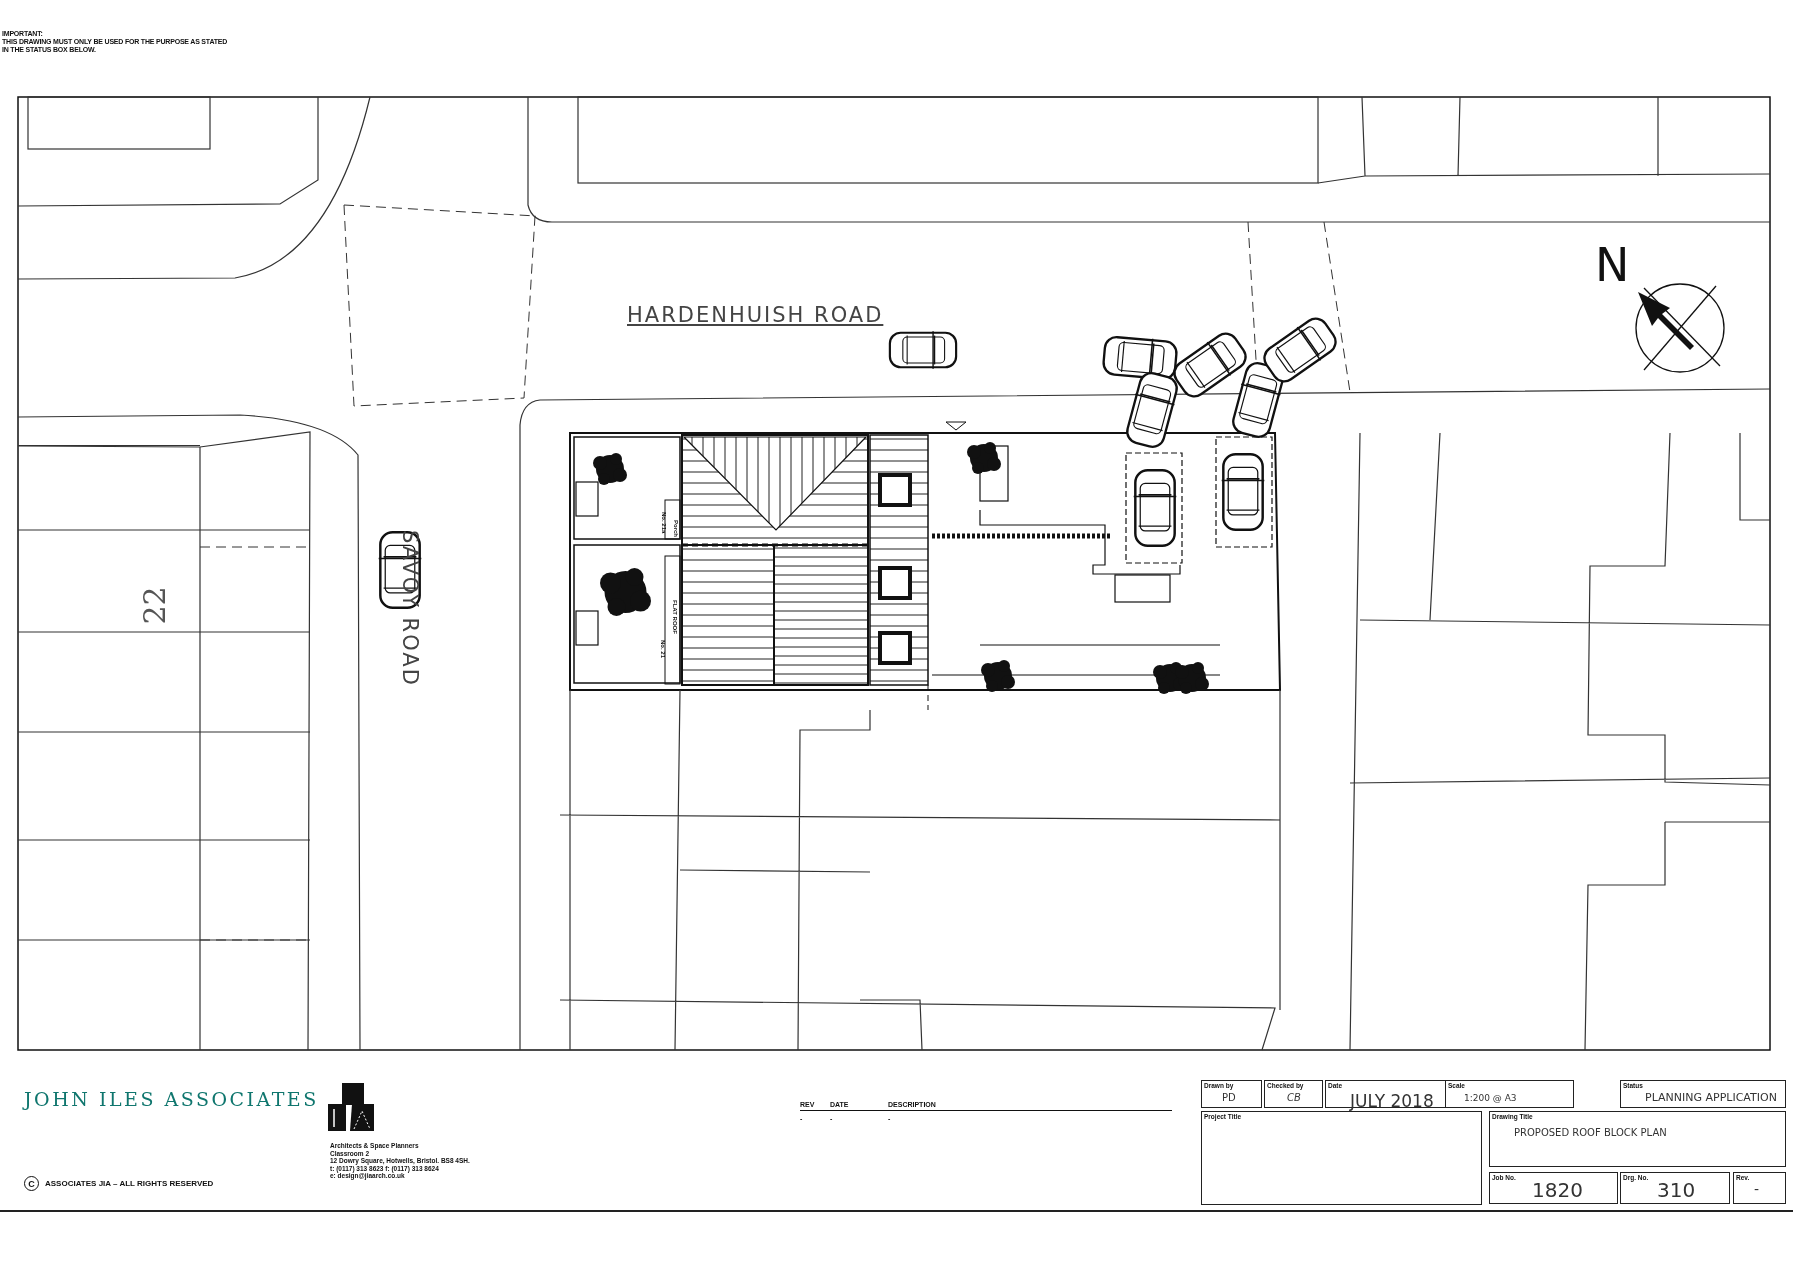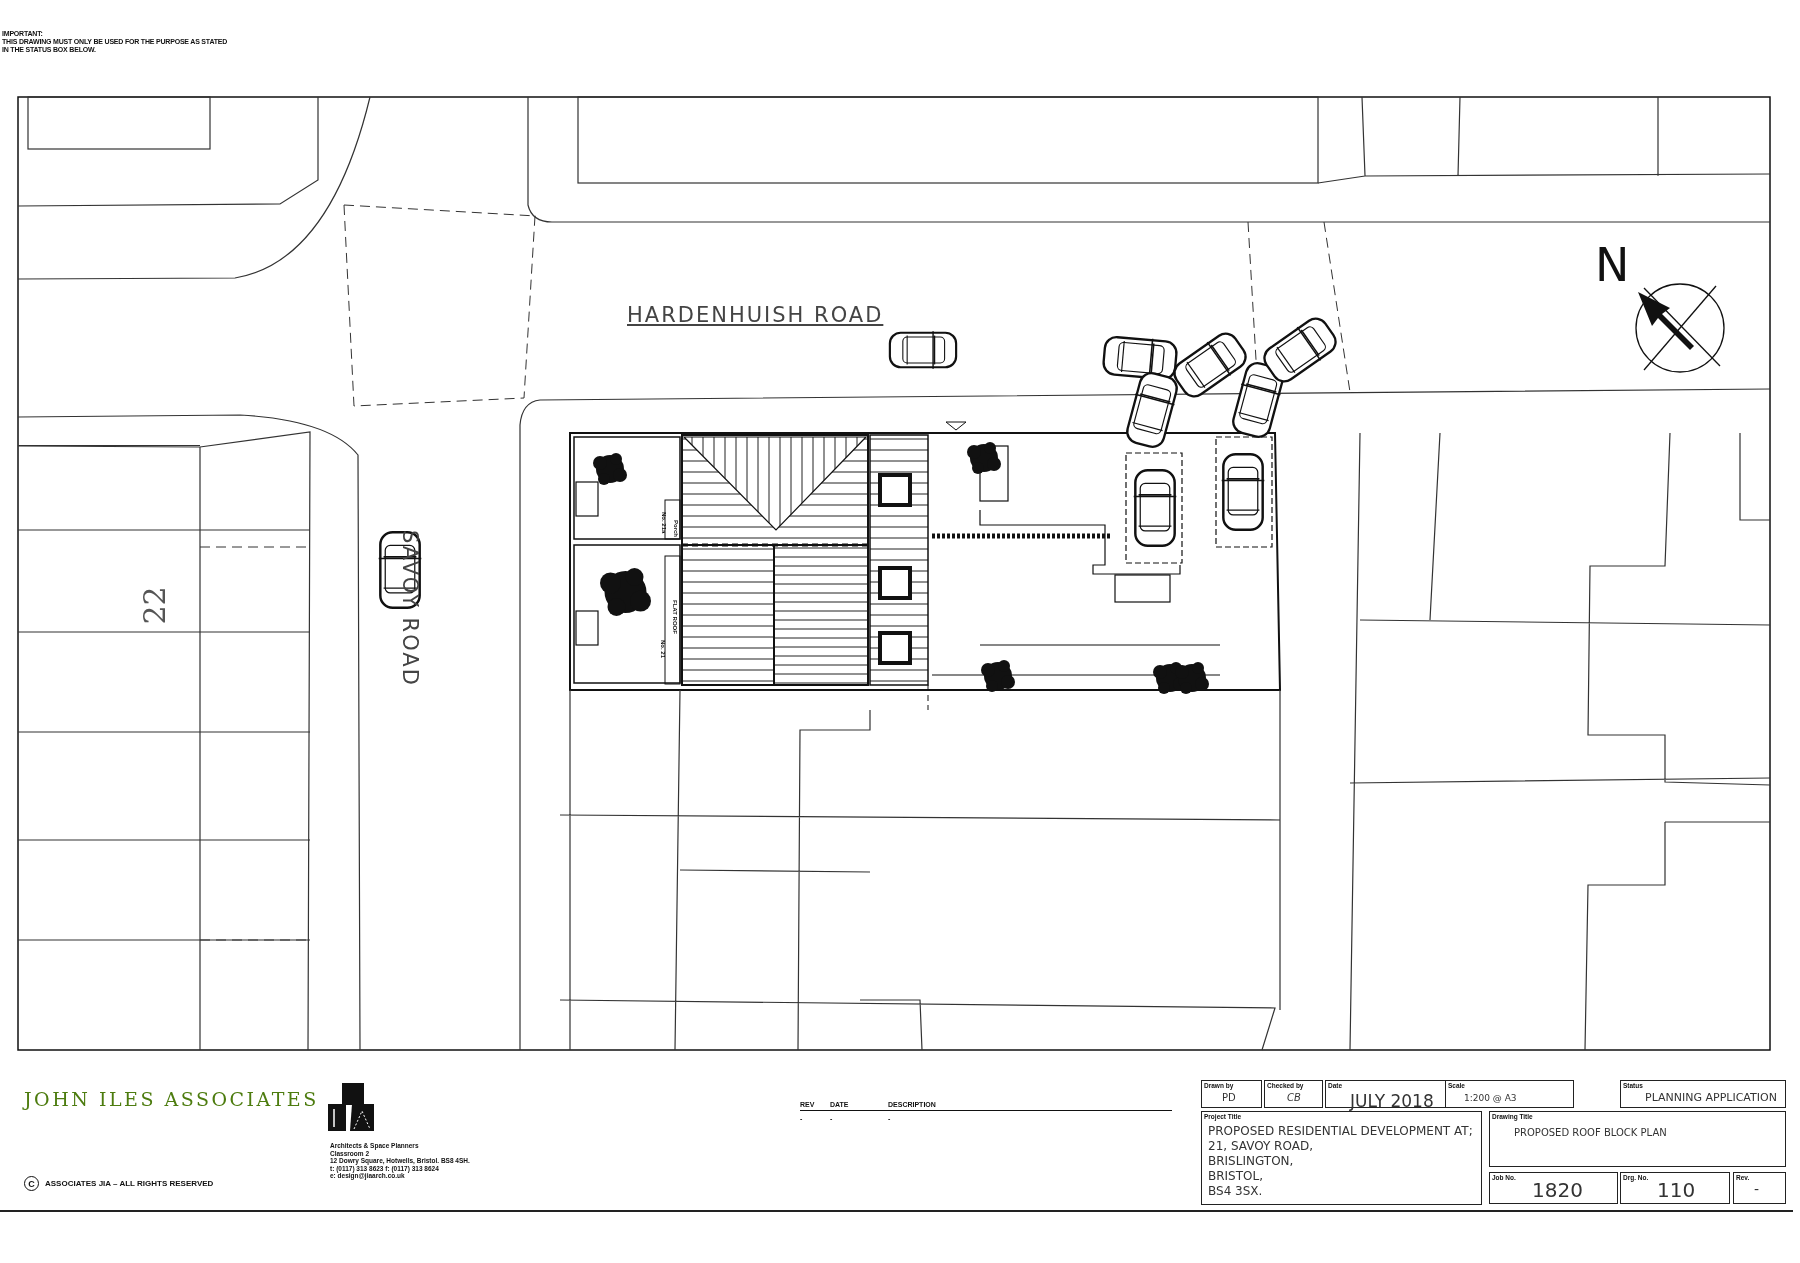--- a/index.html
+++ b/index.html
@@ -7,21 +7,21 @@
          font-family:"Liberation Sans", sans-serif; color:#111; }
   .abs { position:absolute; }
   .notice { left:2px; top:30px; font-size:7px; font-weight:bold; line-height:8px; letter-spacing:-0.2px; }
   svg.plan { position:absolute; left:0; top:0; }
   .road-label { position:absolute; font-family:"DejaVu Sans", sans-serif; color:#444; font-size:21px; letter-spacing:2px; }
   .road-h { left:627px; top:303px;text-decoration:underline; }
   .road-v { left:422px; top:530px; transform:rotate(90deg); transform-origin:left top; white-space:nowrap; }
   .house-num { position:absolute; left:135px; top:588px; font-family:"DejaVu Serif", serif; font-size:30px; color:#555; transform:rotate(-90deg); }
   .north-n { position:absolute; left:1595px; top:238px; font-size:46px; font-family:"DejaVu Sans", sans-serif; }
   .tiny { position:absolute; font-size:6px; font-weight:bold; transform:rotate(90deg); transform-origin:left top; white-space:nowrap; }
-  .firm { left:24px; top:1088px; font-family:"DejaVu Serif", serif; font-size:19px; letter-spacing:2.5px; color:#4d7c0f; }
+  .firm { left:24px; top:1088px; font-family:"DejaVu Serif", serif; font-size:19px; letter-spacing:2.5px; color:#0f766e; }
   .copyright { left:24px; top:1176px; font-size:8px; font-weight:bold; display:flex; align-items:center; gap:6px; }
   .copyright .c { width:13px; height:13px; border:1px solid #111; border-radius:50%; font-size:9px; display:flex; align-items:center; justify-content:center; }
   .firm-address { left:330px; top:1142px; font-size:6.5px; font-weight:bold; line-height:7.5px; }
   .logo { left:328px; top:1083px; width:46px; height:48px; }
   .rev-table { left:800px; top:1101px; width:372px; font-size:7px; font-weight:bold; }
   .rev-head { display:flex; border-bottom:1.5px solid #111; padding-bottom:2px; }
   .rev-row { display:flex; padding-top:4px; }
   .rev-col1 { width:30px; } .rev-col2 { width:58px; } .rev-col3 { flex:1; }
   .tb { position:absolute; border:1.5px solid #222; background:#fff; }
   .tb .lbl { position:absolute; left:2px; top:1px; font-size:6.5px; font-weight:bold; }
@@ -193,46 +193,39 @@
 <div class="tb" style="left:1264px; top:1080px; width:57px; height:26px;">
   <span class="lbl">Checked by</span>
   <span class="val" style="left:22px; top:11px; font-size:10px;font-style:italic;">CB</span>
 </div>
 <div class="tb" style="left:1325px; top:1080px; width:155px; height:26px;">
   <span class="lbl">Date</span>
   <span class="val" style="left:24px; top:10px; font-size:17px;">JULY 2018</span>
 </div>
 <div class="tb" style="left:1201px; top:1111px; width:279px; height:92px;">
   <span class="lbl">Project Title</span>
-  <div class="val" style="left:6px; top:12px; font-size:12px; line-height:15px;">
-    <div>PROPOSED RESIDENTIAL DEVELOPMENT AT;</div>
-    <div>21, SAVOY ROAD,</div>
-    <div>BRISLINGTON,</div>
-    <div>BRISTOL,</div>
-    <div>BS4 3SX.</div>
-  </div>
 </div>
 <div class="tb" style="left:1445px; top:1080px; width:127px; height:26px;">
   <span class="lbl">Scale</span>
   <span class="val" style="left:18px; top:12px; font-size:9px;">1:200 @ A3</span>
 </div>
 <div class="tb" style="left:1620px; top:1080px; width:164px; height:26px;">
   <span class="lbl">Status</span>
   <span class="val" style="left:24px; top:10px; font-size:11px;">PLANNING APPLICATION</span>
 </div>
 <div class="tb" style="left:1489px; top:1111px; width:295px; height:54px;">
   <span class="lbl">Drawing Title</span>
   <span class="val" style="left:24px; top:15px; font-size:10px;text-align:center;">PROPOSED ROOF BLOCK PLAN</span>
 </div>
 <div class="tb" style="left:1489px; top:1172px; width:127px; height:30px;">
   <span class="lbl">Job No.</span>
   <span class="val" style="left:42px; top:5px; font-size:20px;">1820</span>
 </div>
 <div class="tb" style="left:1620px; top:1172px; width:108px; height:30px;">
   <span class="lbl">Drg. No.</span>
-  <span class="val" style="left:36px; top:5px; font-size:20px;">110</span>
+  <span class="val" style="left:36px; top:5px; font-size:20px;">310</span>
 </div>
 <div class="tb" style="left:1733px; top:1172px; width:51px; height:30px;">
   <span class="lbl">Rev.</span>
   <span class="val" style="left:20px; top:8px; font-size:14px;">-</span>
 </div>
 
 <div class="bottom-rule"></div>
 
 </body></html>

